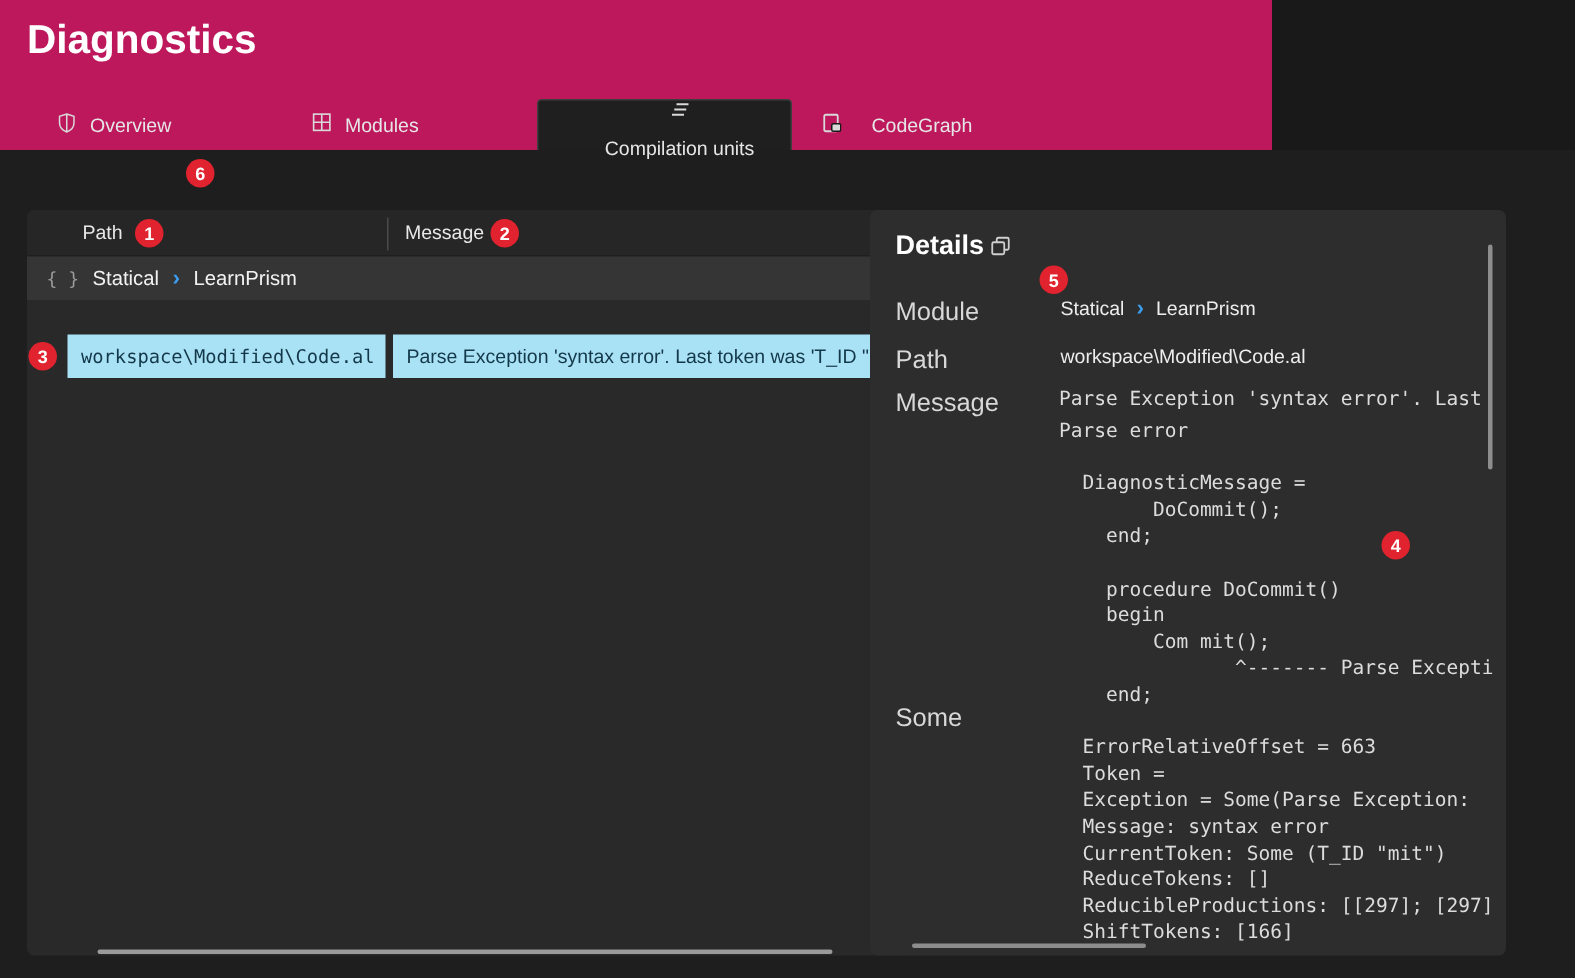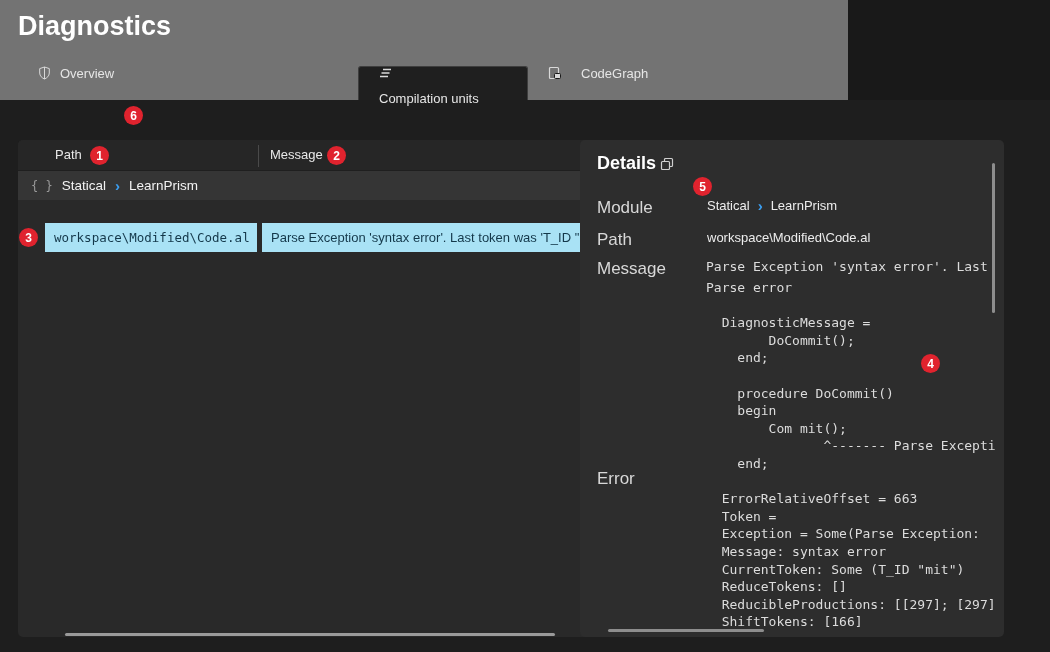--- a/index.html
+++ b/index.html
@@ -1,24 +1,24 @@
 <!DOCTYPE html>
 <html><head>
 <meta charset="utf-8">
 <style>
   * { margin:0; padding:0; box-sizing:border-box; }
   html,body { width:1050px; height:652px; background:#191919; overflow:hidden;
               font-family:"Liberation Sans", sans-serif; }
-  .screen { position:absolute; left:0; top:0; width:848px; height:652px; background:#737373; }
+  .screen { position:absolute; left:0; top:0; width:848px; height:652px; background:#be185d; }
   .lower-bg { position:absolute; left:0; top:100px; width:1050px; height:552px; background:#1e1e1e; }
 
   .page-title { position:absolute; left:18px; top:11px; font-size:27px; font-weight:700; color:#ffffff; }
 
   
-  .tab { position:absolute; top:66px; width:170px; height:34px; display:flex; 
+  .tab { position:absolute; top:66px; width:170px; height:34px; display:flex; align-items:center;
          gap:9px; padding-left:20px; color:#e6e6e6; font-size:13px; cursor:pointer; }
   .tab svg { flex:0 0 auto; }
   .tab.selected { background:#1f1f1f; border:1px solid #3e3e3e; border-bottom:none;
                   border-radius:3px 3px 0 0; }
 
   
   .search-input { position:absolute; left:18px; top:102px; width:238px; height:29px;
                   background:#2f2f2f; border:1px solid #323232; border-bottom:2px solid #9b9b9b;
                   border-radius:4px; color:#e0e0e0; font-size:13px; padding:0 10px; outline:none;
                   font-family:"Liberation Sans", sans-serif; }
@@ -76,20 +76,29 @@
   <div class="page-title">Diagnostics</div>
 
   <div class="tab" style="left:18px;">
     <span>
       <svg width="13" height="14" viewBox="0 0 12 14" fill="none">
         <path d="M6 1 L10.8 2.6 V7 C10.8 10 8.4 12 6 13 C3.6 12 1.2 10 1.2 7 V2.6 Z M6 1 V13" stroke="#d9d9d9" stroke-width="1"></path>
       </svg>
     </span>
     <span>Overview</span>
   </div>
+  <div class="tab" style="left:188px;">
+    <span>
+      <svg width="13" height="13" viewBox="0 0 12 12" fill="none">
+        <rect x="1" y="1" width="10" height="10" stroke="#d9d9d9" stroke-width="1"></rect>
+        <path d="M6 1 V11 M1 6 H11" stroke="#d9d9d9" stroke-width="1"></path>
+      </svg>
+    </span>
+    <span>Modules</span>
+  </div>
   <div class="tab selected" style="left:358px;flex-direction:column;">
     <span>
       <svg width="13" height="12" viewBox="0 0 13 12" fill="none">
         <path d="M4 2.5 H12 M2.5 6 H10.5 M1 9.5 H9" stroke="#d9d9d9" stroke-width="1.4"></path>
       </svg>
     </span>
     <span>Compilation units</span>
   </div>
   <div class="tab" style="left:528px;gap:20px;">
     <span>
@@ -134,21 +143,21 @@
       <span class="chev">›</span>
       <span>LearnPrism</span>
     </div>
 
     <div class="fld-label" style="top:90px;">Path</div>
     <div class="fld-value" style="top:90px;">workspace\Modified\Code.al</div>
 
     <div class="fld-label" style="top:119px;">Message</div>
     <div class="mono-line" style="top:119px;">Parse Exception 'syntax error'. Last token was 'T_ID "mit"'</div>
 
-    <div class="fld-label" style="top:329px;">Error</div>
+    <div class="fld-label" style="top:329px;">Some</div>
     <pre class="error-pre">Parse error
 
   DiagnosticMessage =
         DoCommit();
     end;
 
     procedure DoCommit()
     begin
         Com mit();
                ^------- Parse Exception: syntax error

